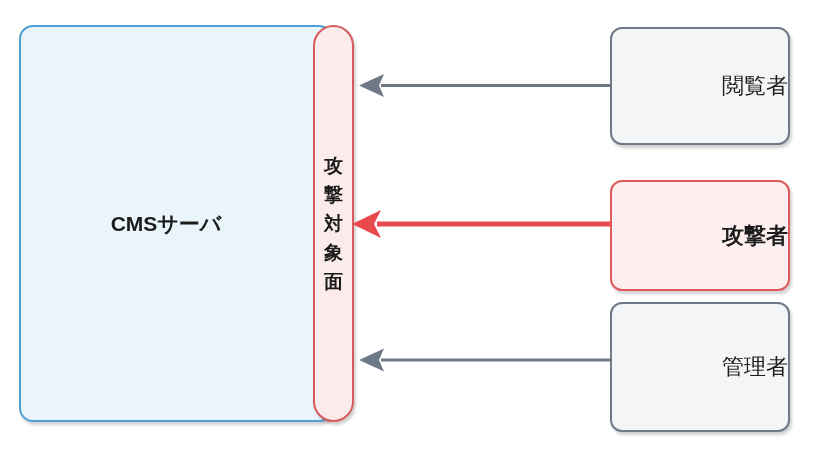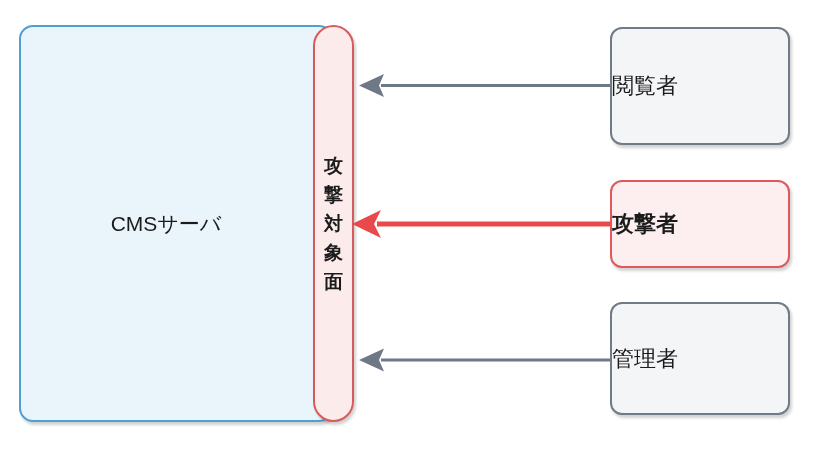--- a/index.html
+++ b/index.html
@@ -12,49 +12,49 @@
 
   
   .server-box {
     position: absolute; left: 19px; top: 25px; width: 314px; height: 397px;
     background: #e9f4fb; border: 2px solid #4fa0d0; border-radius: 14px;
     box-shadow: 2px 3px 3px rgba(0,0,0,0.18);
     display: flex; align-items: center; justify-content: center;
     z-index: 1;
   }
   .server-label {
-    text-align: center; font-weight: normal; font-size: 21px; line-height: 30px;
+    text-align: center; font-weight: bold; font-size: 21px; line-height: 30px;
     color: #1b1b1b; padding-right: 20px;
   }
 
   
   .surface-strip {
     position: absolute; left: 313px; top: 25px; width: 41px; height: 397px;
     background: #fcebeb; border: 2px solid #d65c5c; border-radius: 21px;
     box-shadow: 2px 3px 3px rgba(0,0,0,0.18);
     display: flex; flex-direction: column; align-items: center; justify-content: center;
     z-index: 2;
   }
   .surface-strip .vchar {
     display: block; font-weight: bold; font-size: 19px; line-height: 29px;
     color: #1b1b1b; text-align: center;
   }
 
   
   .actor-box {
     position: absolute; left: 610px; width: 180px;
     border-radius: 12px; box-shadow: 2px 3px 3px rgba(0,0,0,0.18);
-    display: flex; align-items: center; justify-content: flex-start;
+    display: flex; align-items: center; justify-content: flex-end;
     font-size: 22px; color: #1b1b1b; z-index: 3;
   }
   .actor-normal { background: #f4f5f7; border: 2px solid #707a89; }
   .actor-attack { background: #fdefef; border: 2.5px solid #dd5a5a; font-weight: bold; }
   .viewer-box { top: 27px; height: 118px; }
-  .attacker-box { top: 180px; height: 88px; }
-  .admin-box { top: 302px; height: 113px; }
+  .attacker-box { top: 180px; height: 111px; }
+  .admin-box { top: 302px; height: 130px; }
 
   .arrow-layer { position: absolute; left: 0; top: 0; width: 827px; height: 457px; z-index: 2; }
 </style>
 </head>
 <body>
 
 <div class="stage">
 
   <div class="server-box">
     <div class="server-label">

